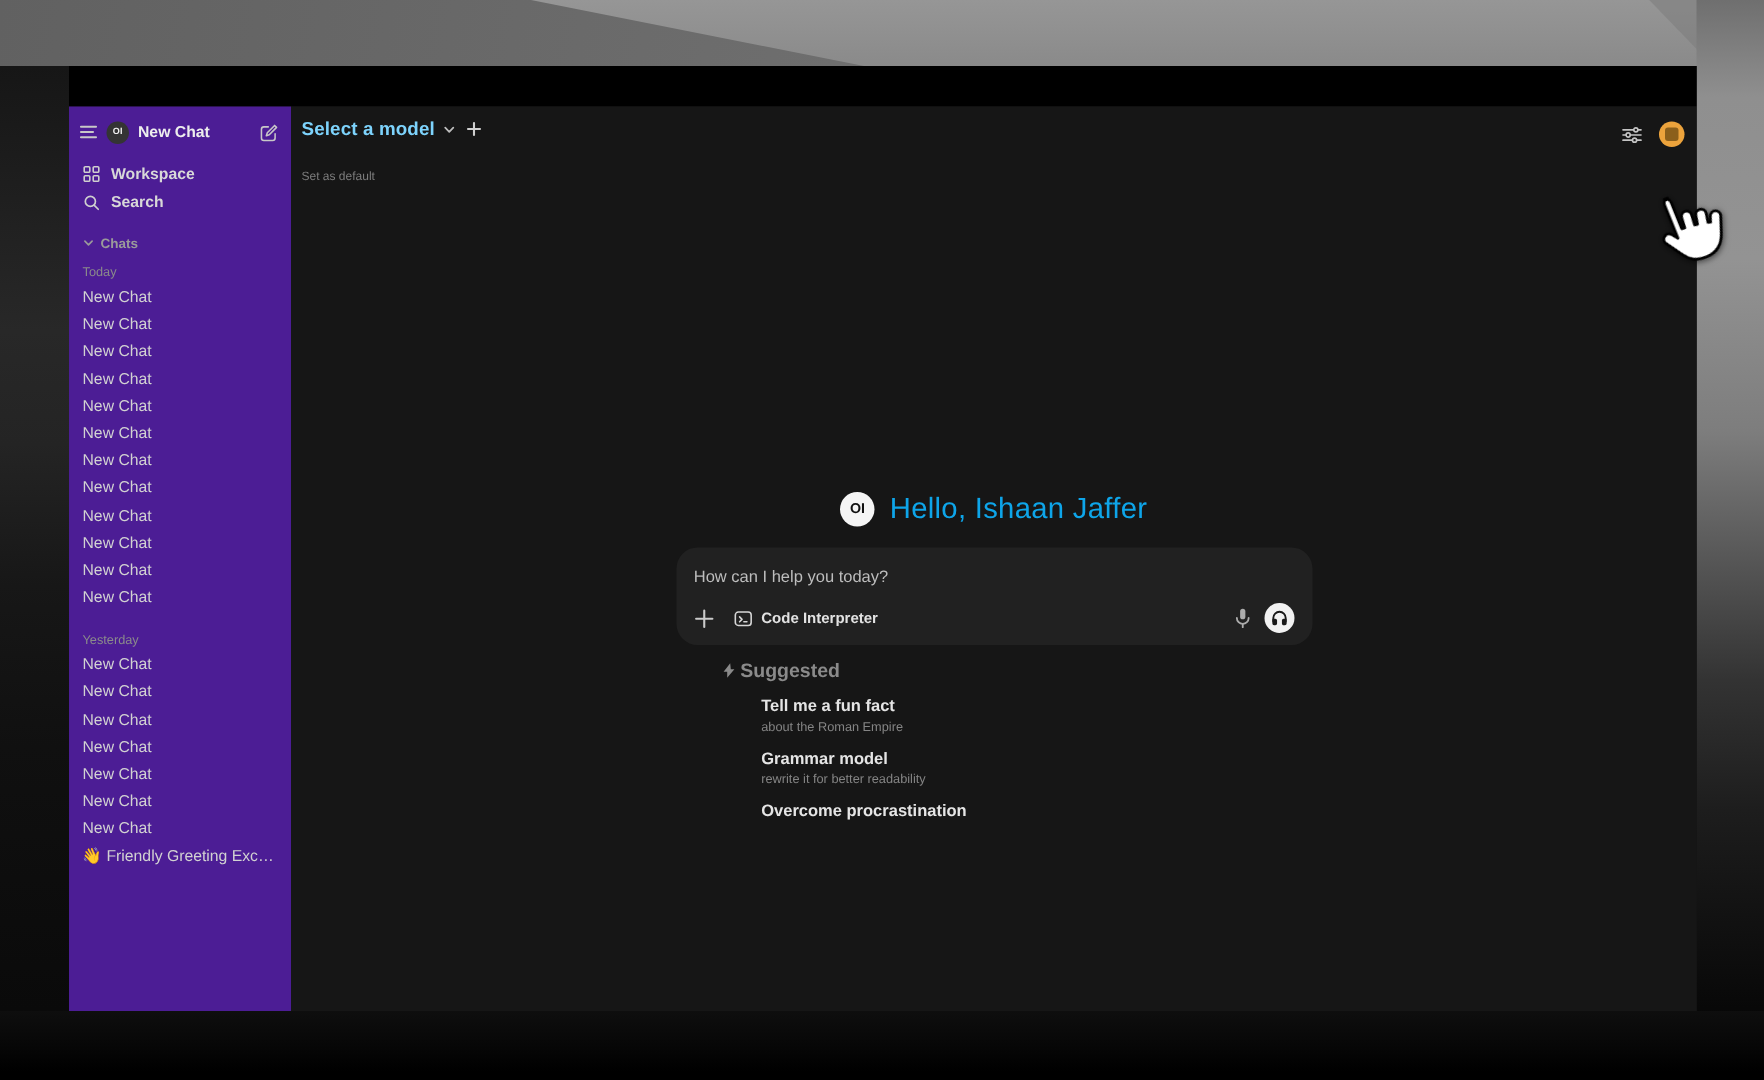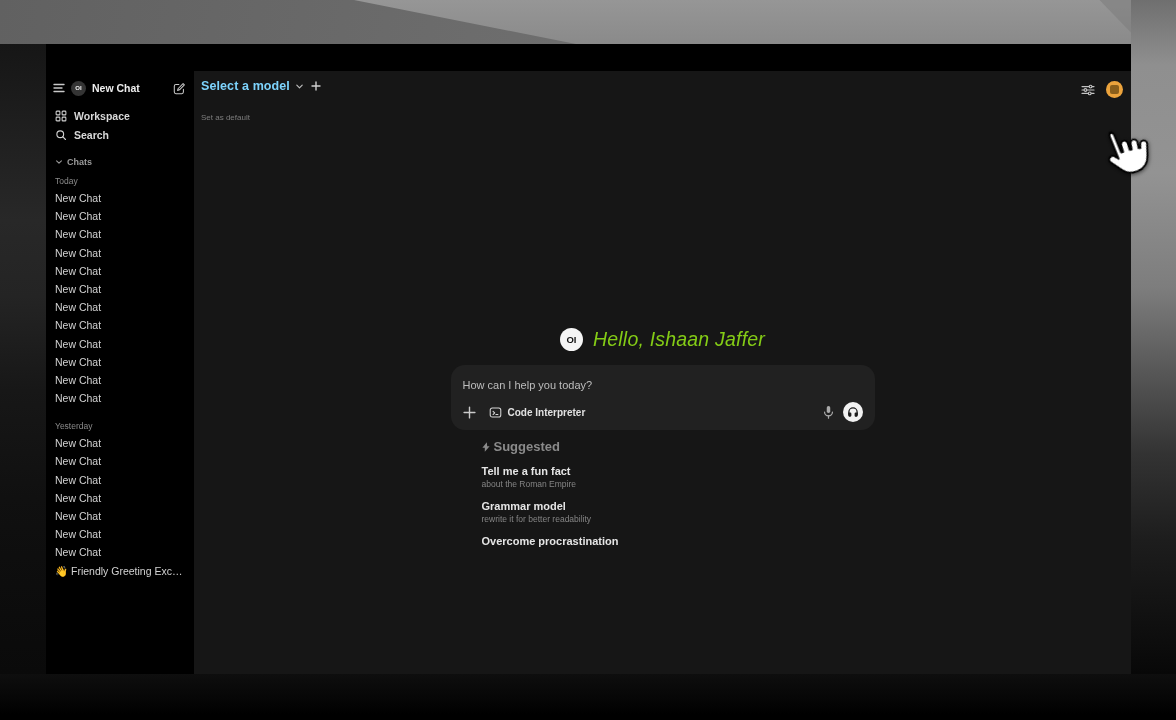--- a/index.html
+++ b/index.html
@@ -23,21 +23,21 @@
   .wp-bottom { left:0; top:674px; right:0; height:46px;
     background:linear-gradient(to bottom,#0e0e0e,#060606 55%,#000 88%); }
 
   
   .window { position:absolute; left:46px; top:44px; width:1085px; height:630px;
     background:#161616; display:flex; flex-direction:column; }
   .win-topband { height:27px; background:#000; flex:0 0 auto; }
   .win-body { flex:1; display:flex; min-height:0; }
 
   
-  .sidebar { width:148px; flex:0 0 148px; background:#000000; color:#cfcfcf;
+  .sidebar { width:148px; flex:0 0 148px; background:#4c1d95; color:#cfcfcf;
     padding:7px 8px 8px 7px; overflow:hidden; }
   .sb-head { display:flex; align-items:center; gap:6px; height:20px; }
   .sb-logo { width:15px; height:15px; border-radius:50%; background:#343434;
     color:#f2f2f2; font-size:6px; font-weight:bold; display:flex; align-items:center;
     justify-content:center; letter-spacing:.2px; flex:0 0 auto; }
   .sb-title { font-size:10.5px; font-weight:700; color:#ededed; white-space:nowrap; }
   .sb-head .spacer { flex:1; }
   .icon-btn { display:flex; align-items:center; justify-content:center; color:#c8c8c8; cursor:pointer; background:none; border:none; padding:0; }
   .sb-nav { margin-top:8px; }
   .sb-nav-item { display:flex; align-items:center; gap:7px; height:19px; font-size:10.5px;
@@ -62,37 +62,37 @@
   .set-default { margin-top:20px; font-size:8px; color:#7d7d7d; cursor:pointer; }
   .header-right { display:flex; align-items:center; gap:11px; padding-top:2px; }
   .avatar { width:17px; height:17px; border-radius:50%; background:#eca33c; border:none; cursor:pointer;
     display:flex; align-items:center; justify-content:center; }
   .avatar .inner { width:9px; height:9px; border-radius:2px; background:rgba(60,40,0,.55); }
 
   .center-wrap { position:absolute; left:50%; transform:translateX(-50%); top:257px; width:424px; }
   .greeting { display:flex; align-items:center; justify-content:center; gap:10px; }
   .g-logo { width:23px; height:23px; border-radius:50%; background:#f5f5f5; color:#111;
     font-size:9.5px; font-weight:800; display:flex; align-items:center; justify-content:center; }
-  .g-text { font-size:19.5px; font-weight:500; color:#84cc16; letter-spacing:.2px;font-style:italic; }
+  .g-text { font-size:19.5px; font-weight:500; color:#0ea5e9; letter-spacing:.2px; }
 
   .composer { margin-top:14px; background:#212121; border-radius:14px; padding:10px 12px 8px 12px; }
   .composer-input { width:100%; background:transparent; border:none; outline:none;
     color:#dcdcdc; font-size:11px; font-family:inherit; }
   .composer-input::placeholder { color:#bdbdbd; opacity:1; }
   .composer-toolbar { display:flex; align-items:center; margin-top:9px;gap:20px; }
   .tb-left { display:flex; align-items:center; gap:13px; flex:1; }
   .pill { display:flex; align-items:center; gap:6px; background:none; border:none; cursor:pointer;
     color:#e2e2e2; font-size:10px; font-weight:600; font-family:inherit; }
   .tb-right { display:flex; align-items:center; gap:9px; }
   .call-btn { width:20px; height:20px; border-radius:50%; background:#f2f2f2; border:none;
     display:flex; align-items:center; justify-content:center; color:#1a1a1a; cursor:pointer; }
 
   .suggested { margin-top:9px; padding-left:31px; }
   .sug-label { display:flex; align-items:center; gap:4px; color:#8a8a8a; font-size:13px; font-weight:600; }
-  .sug-item { margin-top:11px; cursor:pointer; }
+  .sug-item { margin-top:11px; cursor:pointer;margin-left:26px; }
   .sug-title { font-size:11px; font-weight:600; color:#e5e5e5; }
   .sug-sub { font-size:8.5px; color:#858585; margin-top:2px; }
 
   
   .cursor { position:absolute; left:1101px; top:126px; width:50px; height:58px;
     transform:rotate(-22deg); filter:drop-shadow(0 1px 2px rgba(0,0,0,.6)); z-index:50; }
 
   svg { display:block; }
 </style>
 </head>

